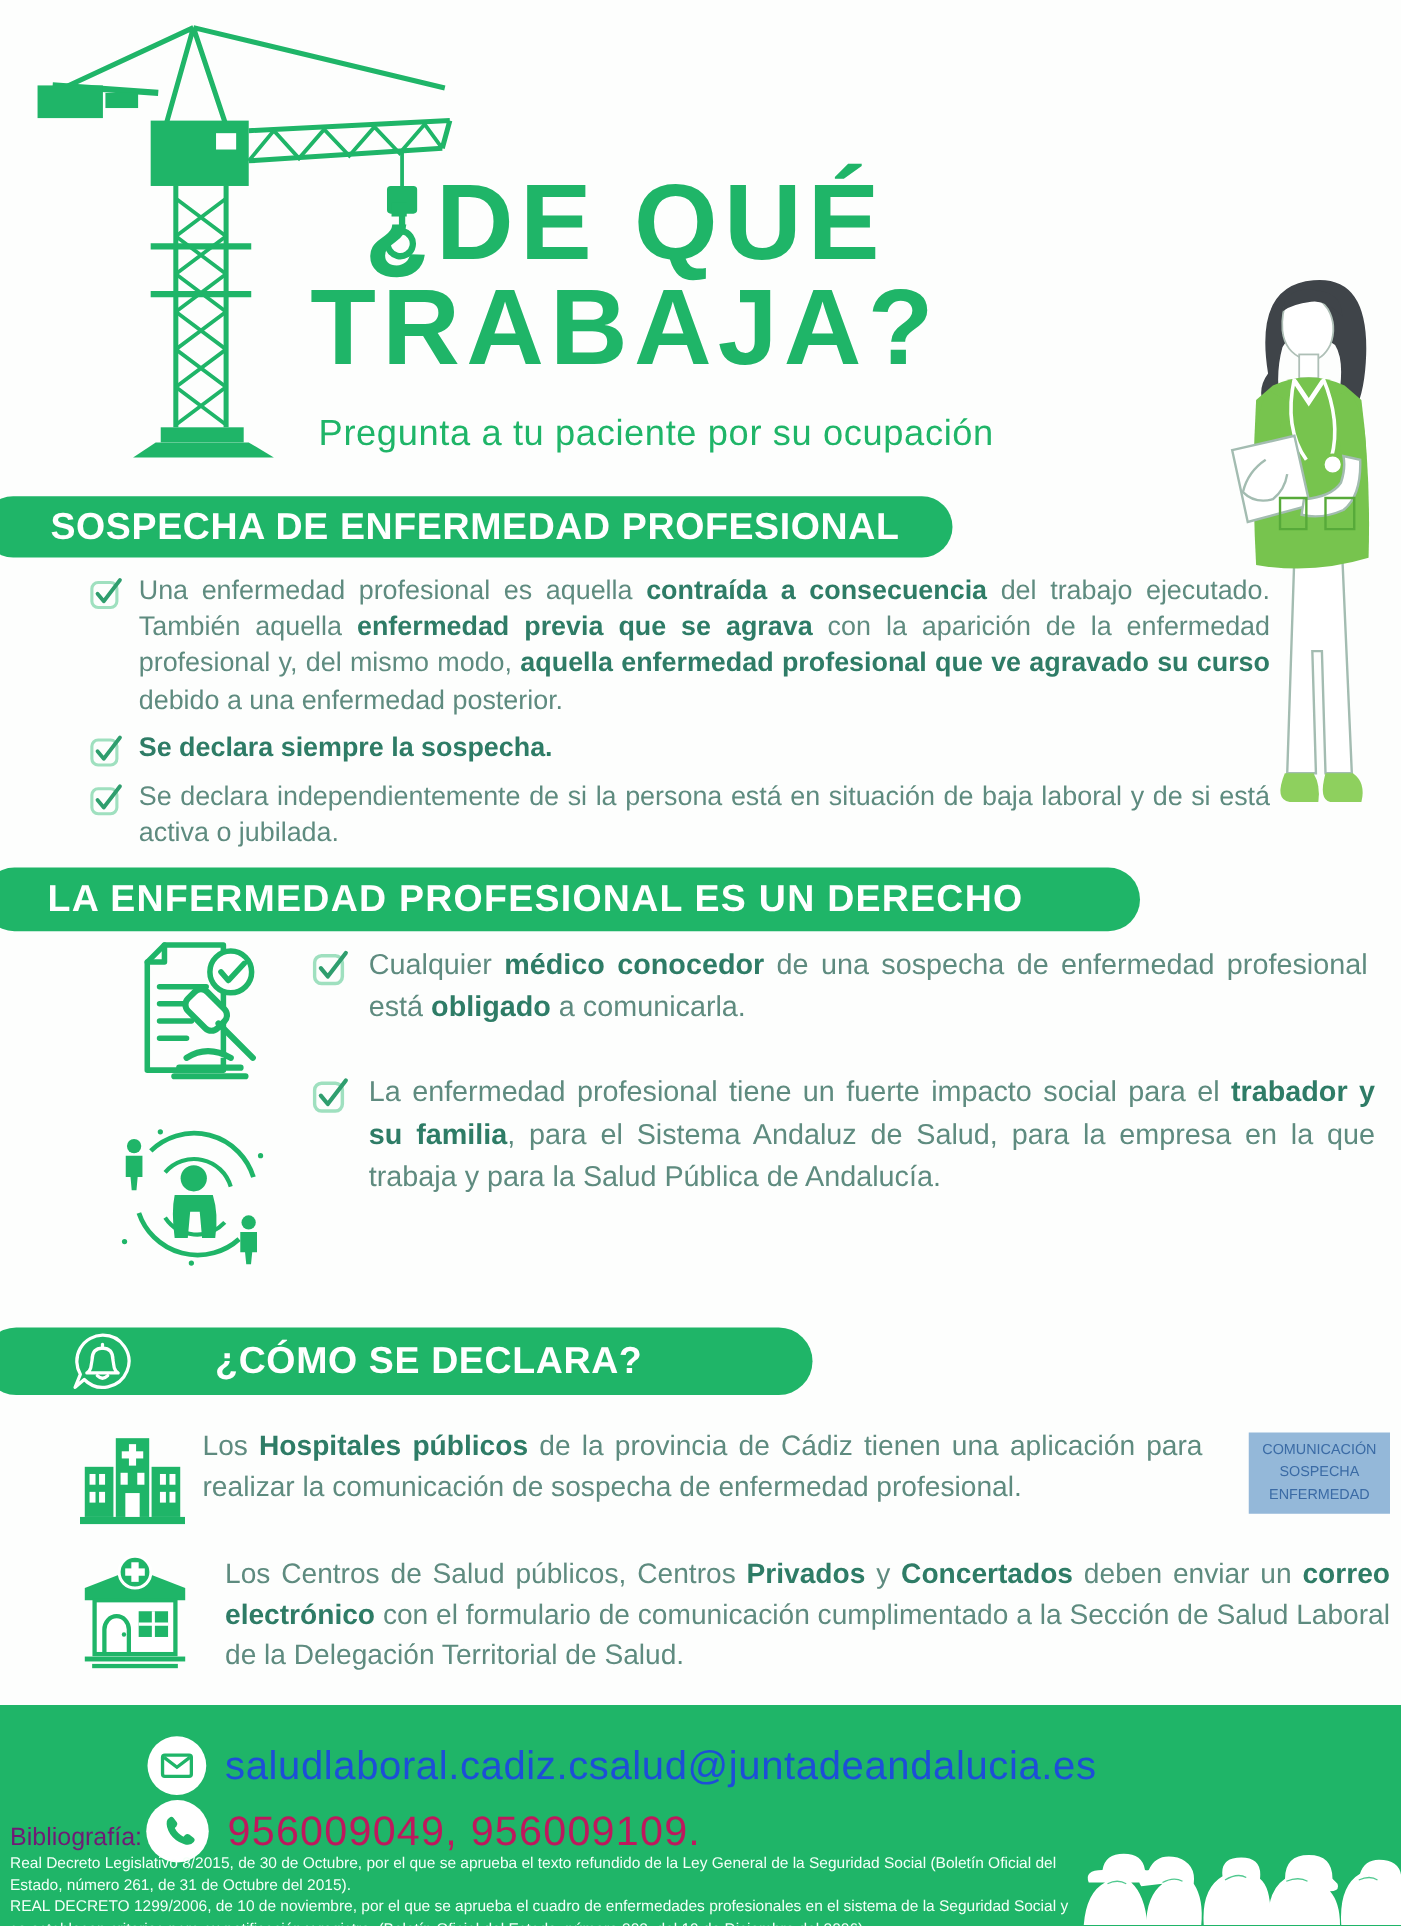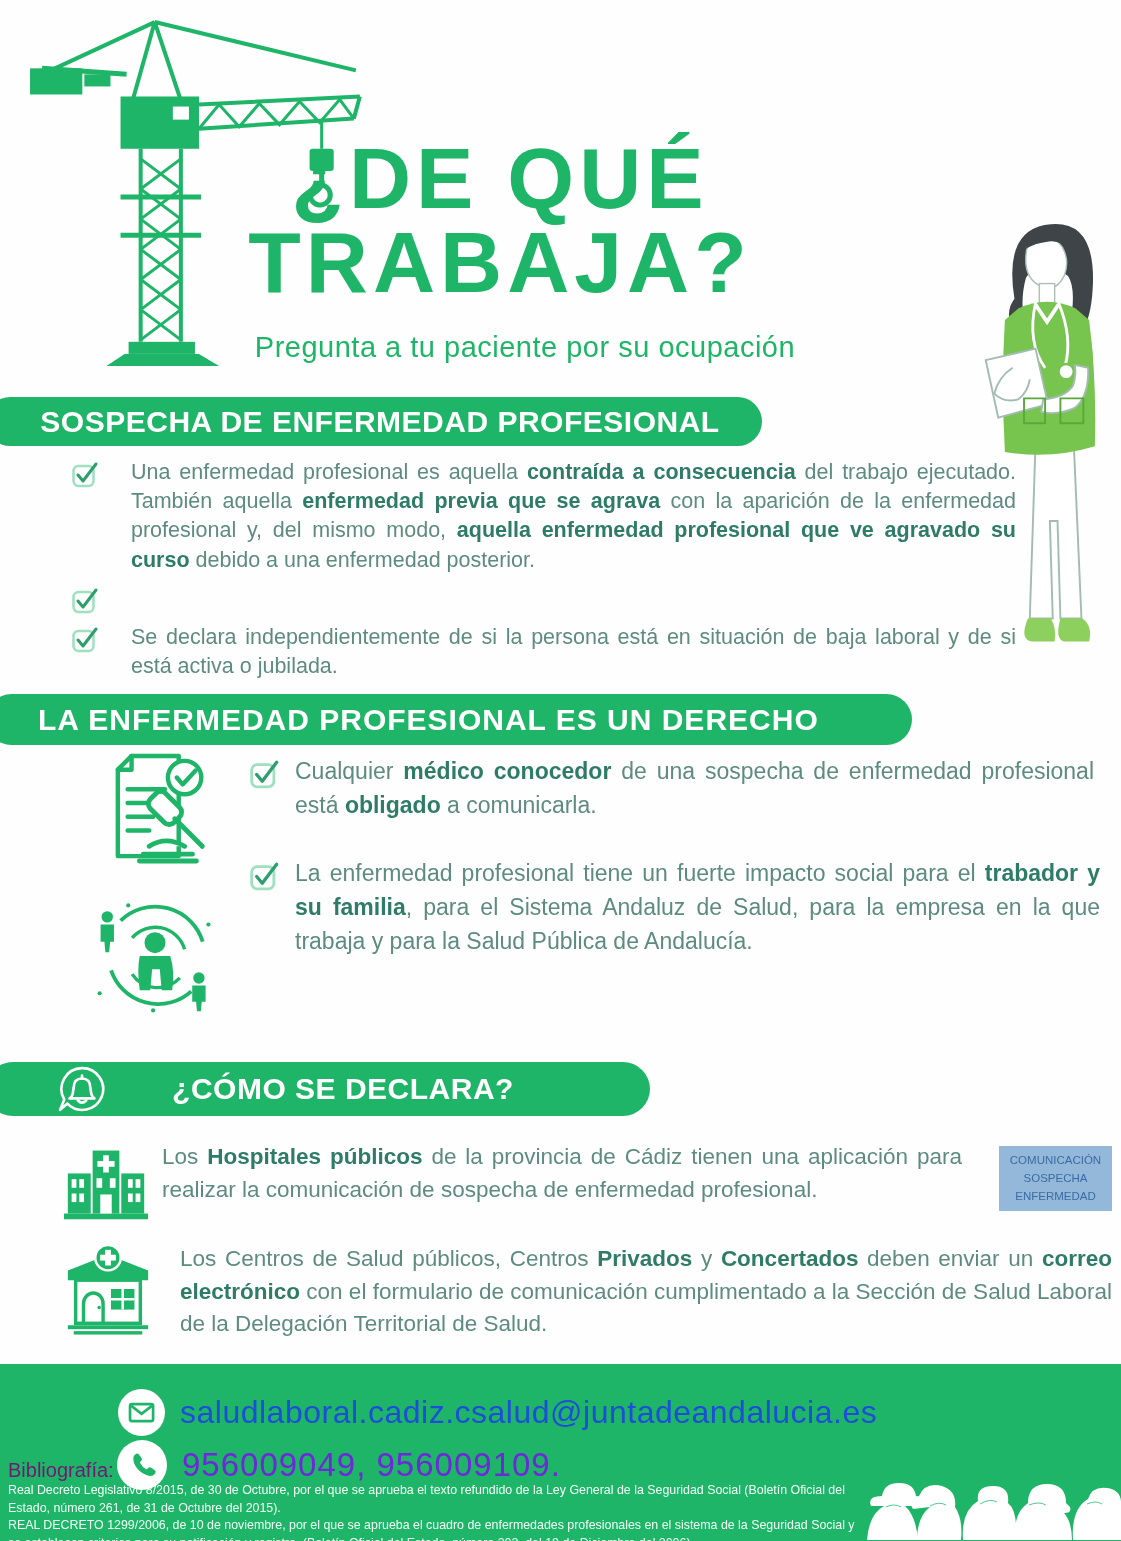--- a/index.html
+++ b/index.html
@@ -31,21 +31,21 @@
   
   .banner{background:var(--green);color:#fff;font-weight:bold;display:flex;align-items:center;border-radius:28px;}
   .banner1{left:-14px;top:397px;width:776px;height:49px;justify-content:center;font-size:30px;letter-spacing:0.5px;padding-left:12px;}
   .banner2{left:-14px;top:694px;width:926px;height:51px;font-size:30px;letter-spacing:1px;padding-left:52px;}
   .banner3{left:-14px;top:1062px;width:664px;height:54px;font-size:30px;}
   .banner3 .bell{margin-left:72px;width:48px;height:48px;flex-shrink:0;}
   .banner3 .label{flex:1;text-align:center;padding-right:70px;letter-spacing:0.5px;}
 
   
   .bullets{left:72px;top:458px;width:944px;}
-  .bullet{display:flex;gap:32px;margin-bottom:9px;}
+  .bullet{display:flex;gap:12px;margin-bottom:9px;}
   .bullet .chk{width:27px;height:27px;flex-shrink:0;margin-top:3px;}
   .btext{font-size:21.5px;line-height:1.36;color:var(--body);text-align:justify;}
   .b{font-weight:bold;color:var(--bold);}
 
   
   .icon-docgavel{left:108px;top:750px;width:110px;height:114px;}
   .icon-community{left:92px;top:896px;width:126px;height:120px;}
   .item2text{display:flex;gap:15px;}
   .item2text .chk{width:30px;height:30px;flex-shrink:0;margin-top:5px;}
   .itext{font-size:23px;line-height:1.48;color:var(--body);text-align:justify;}
@@ -61,21 +61,21 @@
   .badge{left:999px;top:1146px;width:113px;background:var(--blue-bg);color:var(--blue-text);
          font-weight:normal;font-size:11.5px;line-height:1.55;text-align:center;padding:6px 2px;}
 
   
   .footer{left:0;top:1364px;width:1121px;height:177px;background:var(--green);}
   .circle{position:absolute;background:#fff;border-radius:50%;display:flex;align-items:center;justify-content:center;}
   .c-mail{left:118px;top:1389px;width:47px;height:47px;}
   .c-phone{left:117px;top:1440px;width:50px;height:50px;}
   .circle svg{width:62%;height:62%;}
   .email{left:180px;top:1394px;font-size:32px;color:#1d4ed8;letter-spacing:0.5px;}
-  .phone{left:182px;top:1446px;font-size:33px;color:#6d28d9;letter-spacing:1px;}
+  .phone{left:182px;top:1446px;font-size:33px;color:#be185d;letter-spacing:1px;}
   .bib-title{left:8px;top:1459px;font-size:20px;font-weight:normal;color:#701a75;}
   .bib{left:8px;top:1482px;width:860px;font-size:12.4px;line-height:1.42;color:#f2fff7;}
   .workers{right:0;bottom:0;width:262px;height:80px;}
 </style>
 </head>
 <body>
 
 <div class="page">
 
   <svg class="abs crane" viewBox="0 0 360 360">
@@ -140,20 +140,21 @@
         <rect x="1.5" y="5" width="20" height="20" rx="5" fill="none" stroke="#9fe0bf" stroke-width="2.5"></rect>
         <path d="M6,14 L11,20 L24,3" fill="none" stroke="#2f9e6e" stroke-width="3" stroke-linecap="round" stroke-linejoin="round"></path>
       </svg>
       <div class="btext"><span>Una enfermedad profesional es aquella </span><span class="b">contraída a consecuencia</span><span> del trabajo ejecutado. También aquella </span><span class="b">enfermedad previa que se agrava</span><span> con la aparición de la enfermedad profesional y, del mismo modo, </span><span class="b">aquella enfermedad profesional que ve agravado su curso</span><span> debido a una enfermedad posterior.</span></div>
     </div>
     <div class="bullet">
       <svg class="chk" viewBox="0 0 27 27">
         <rect x="1.5" y="5" width="20" height="20" rx="5" fill="none" stroke="#9fe0bf" stroke-width="2.5"></rect>
         <path d="M6,14 L11,20 L24,3" fill="none" stroke="#2f9e6e" stroke-width="3" stroke-linecap="round" stroke-linejoin="round"></path>
       </svg>
+      <div class="btext"><span class="b">Se declara siempre la sospecha.</span></div>
     </div>
     <div class="bullet">
       <svg class="chk" viewBox="0 0 27 27">
         <rect x="1.5" y="5" width="20" height="20" rx="5" fill="none" stroke="#9fe0bf" stroke-width="2.5"></rect>
         <path d="M6,14 L11,20 L24,3" fill="none" stroke="#2f9e6e" stroke-width="3" stroke-linecap="round" stroke-linejoin="round"></path>
       </svg>
       <div class="btext"><span>Se declara independientemente de si la persona está en situación de baja laboral y de si está activa o jubilada.</span></div>
     </div>
   </div>
 

